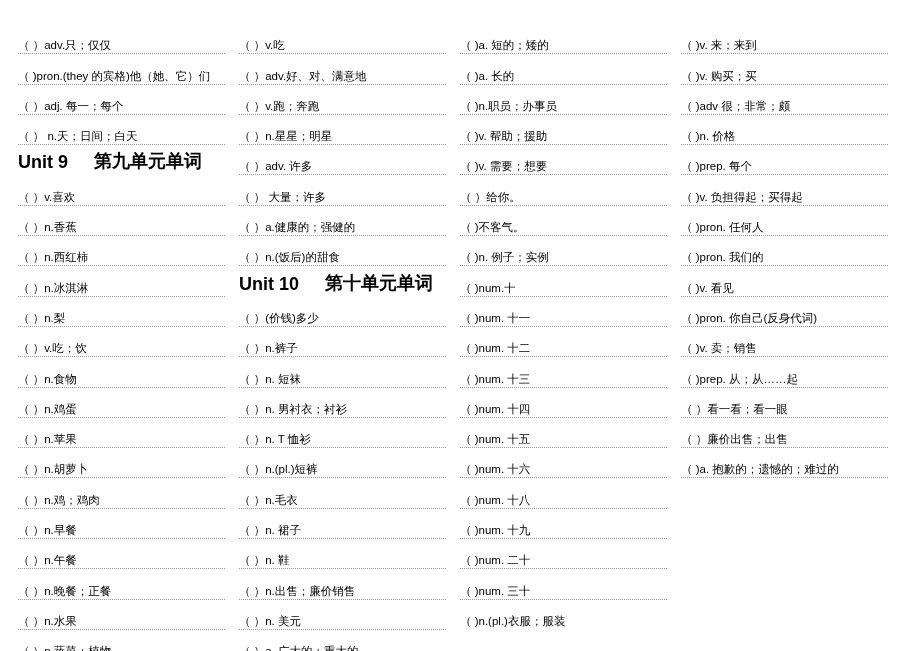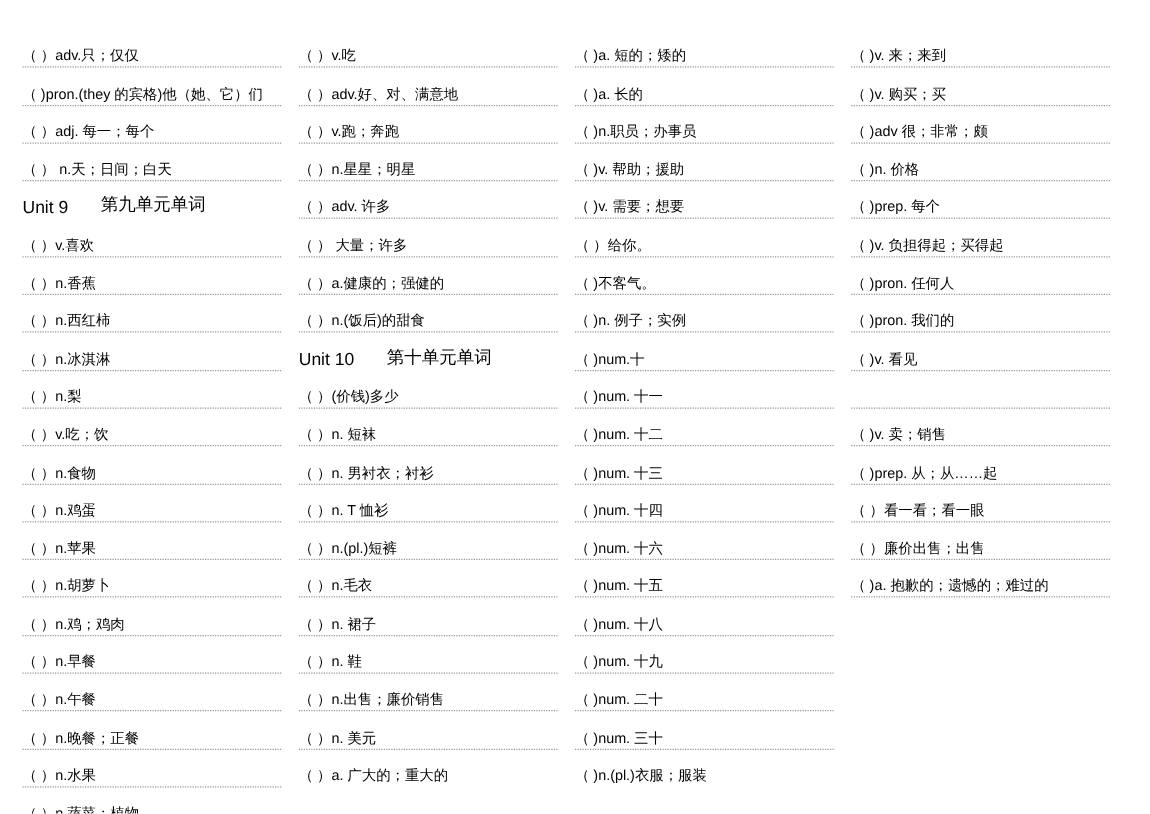--- a/index.html
+++ b/index.html
@@ -60,21 +60,21 @@
     align-items: flex-end;
   }
   .unit-head {
     display: flex;
     align-items: flex-end;
     gap: 26px;
     padding-bottom: 6px;
     position: relative;
     z-index: 2;
   }
-  .unit-head span { font-weight: normal; font-size: 14px; }
+  .unit-head span { font-weight: bold; font-size: 18px; }
 </style>
 </head>
 <body>
 
 <div class="page">
   <div class="columns">
 
     <div class="col">
       <div class="row">
           <span class="line"></span>
@@ -202,20 +202,24 @@
           <span>Unit 10</span>
           <span>第十单元单词</span>
         </div>
       </div>
       <div class="row">
           <span class="line"></span>
           <span class="txt">（               ）(价钱)多少</span>
         </div>
       <div class="row">
           <span class="line"></span>
+          <span class="txt">（          ）n.裤子</span>
+        </div>
+      <div class="row">
+          <span class="line"></span>
           <span class="txt">（          ）n. 短袜</span>
         </div>
       <div class="row">
           <span class="line"></span>
           <span class="txt">（          ）n. 男衬衣；衬衫</span>
         </div>
       <div class="row">
           <span class="line"></span>
           <span class="txt">（               ）n. T 恤衫</span>
         </div>
@@ -297,28 +301,28 @@
       <div class="row">
           <span class="line"></span>
           <span class="txt">（          )num. 十三</span>
         </div>
       <div class="row">
           <span class="line"></span>
           <span class="txt">（          )num. 十四</span>
         </div>
       <div class="row">
           <span class="line"></span>
+          <span class="txt">（          )num. 十五</span>
+        </div>
+      <div class="row">
+          <span class="line"></span>
           <span class="txt">（          )num. 十六</span>
         </div>
       <div class="row">
           <span class="line"></span>
-          <span class="txt">（          )num. 十五</span>
-        </div>
-      <div class="row">
-          <span class="line"></span>
           <span class="txt">（          )num. 十八</span>
         </div>
       <div class="row">
           <span class="line"></span>
           <span class="txt">（          )num. 十九</span>
         </div>
       <div class="row">
           <span class="line"></span>
           <span class="txt">（          )num. 二十</span>
         </div>
@@ -364,20 +368,21 @@
       <div class="row">
           <span class="line"></span>
           <span class="txt">（          )pron. 我们的</span>
         </div>
       <div class="row">
           <span class="line"></span>
           <span class="txt">（          )v. 看见</span>
         </div>
       <div class="row">
           <span class="line"></span>
+          <span class="txt">（          )pron. 你自己(反身代词)</span>
         </div>
       <div class="row">
           <span class="line"></span>
           <span class="txt">（          )v. 卖；销售</span>
         </div>
       <div class="row">
           <span class="line"></span>
           <span class="txt">（          )prep. 从；从……起</span>
         </div>
       <div class="row">

